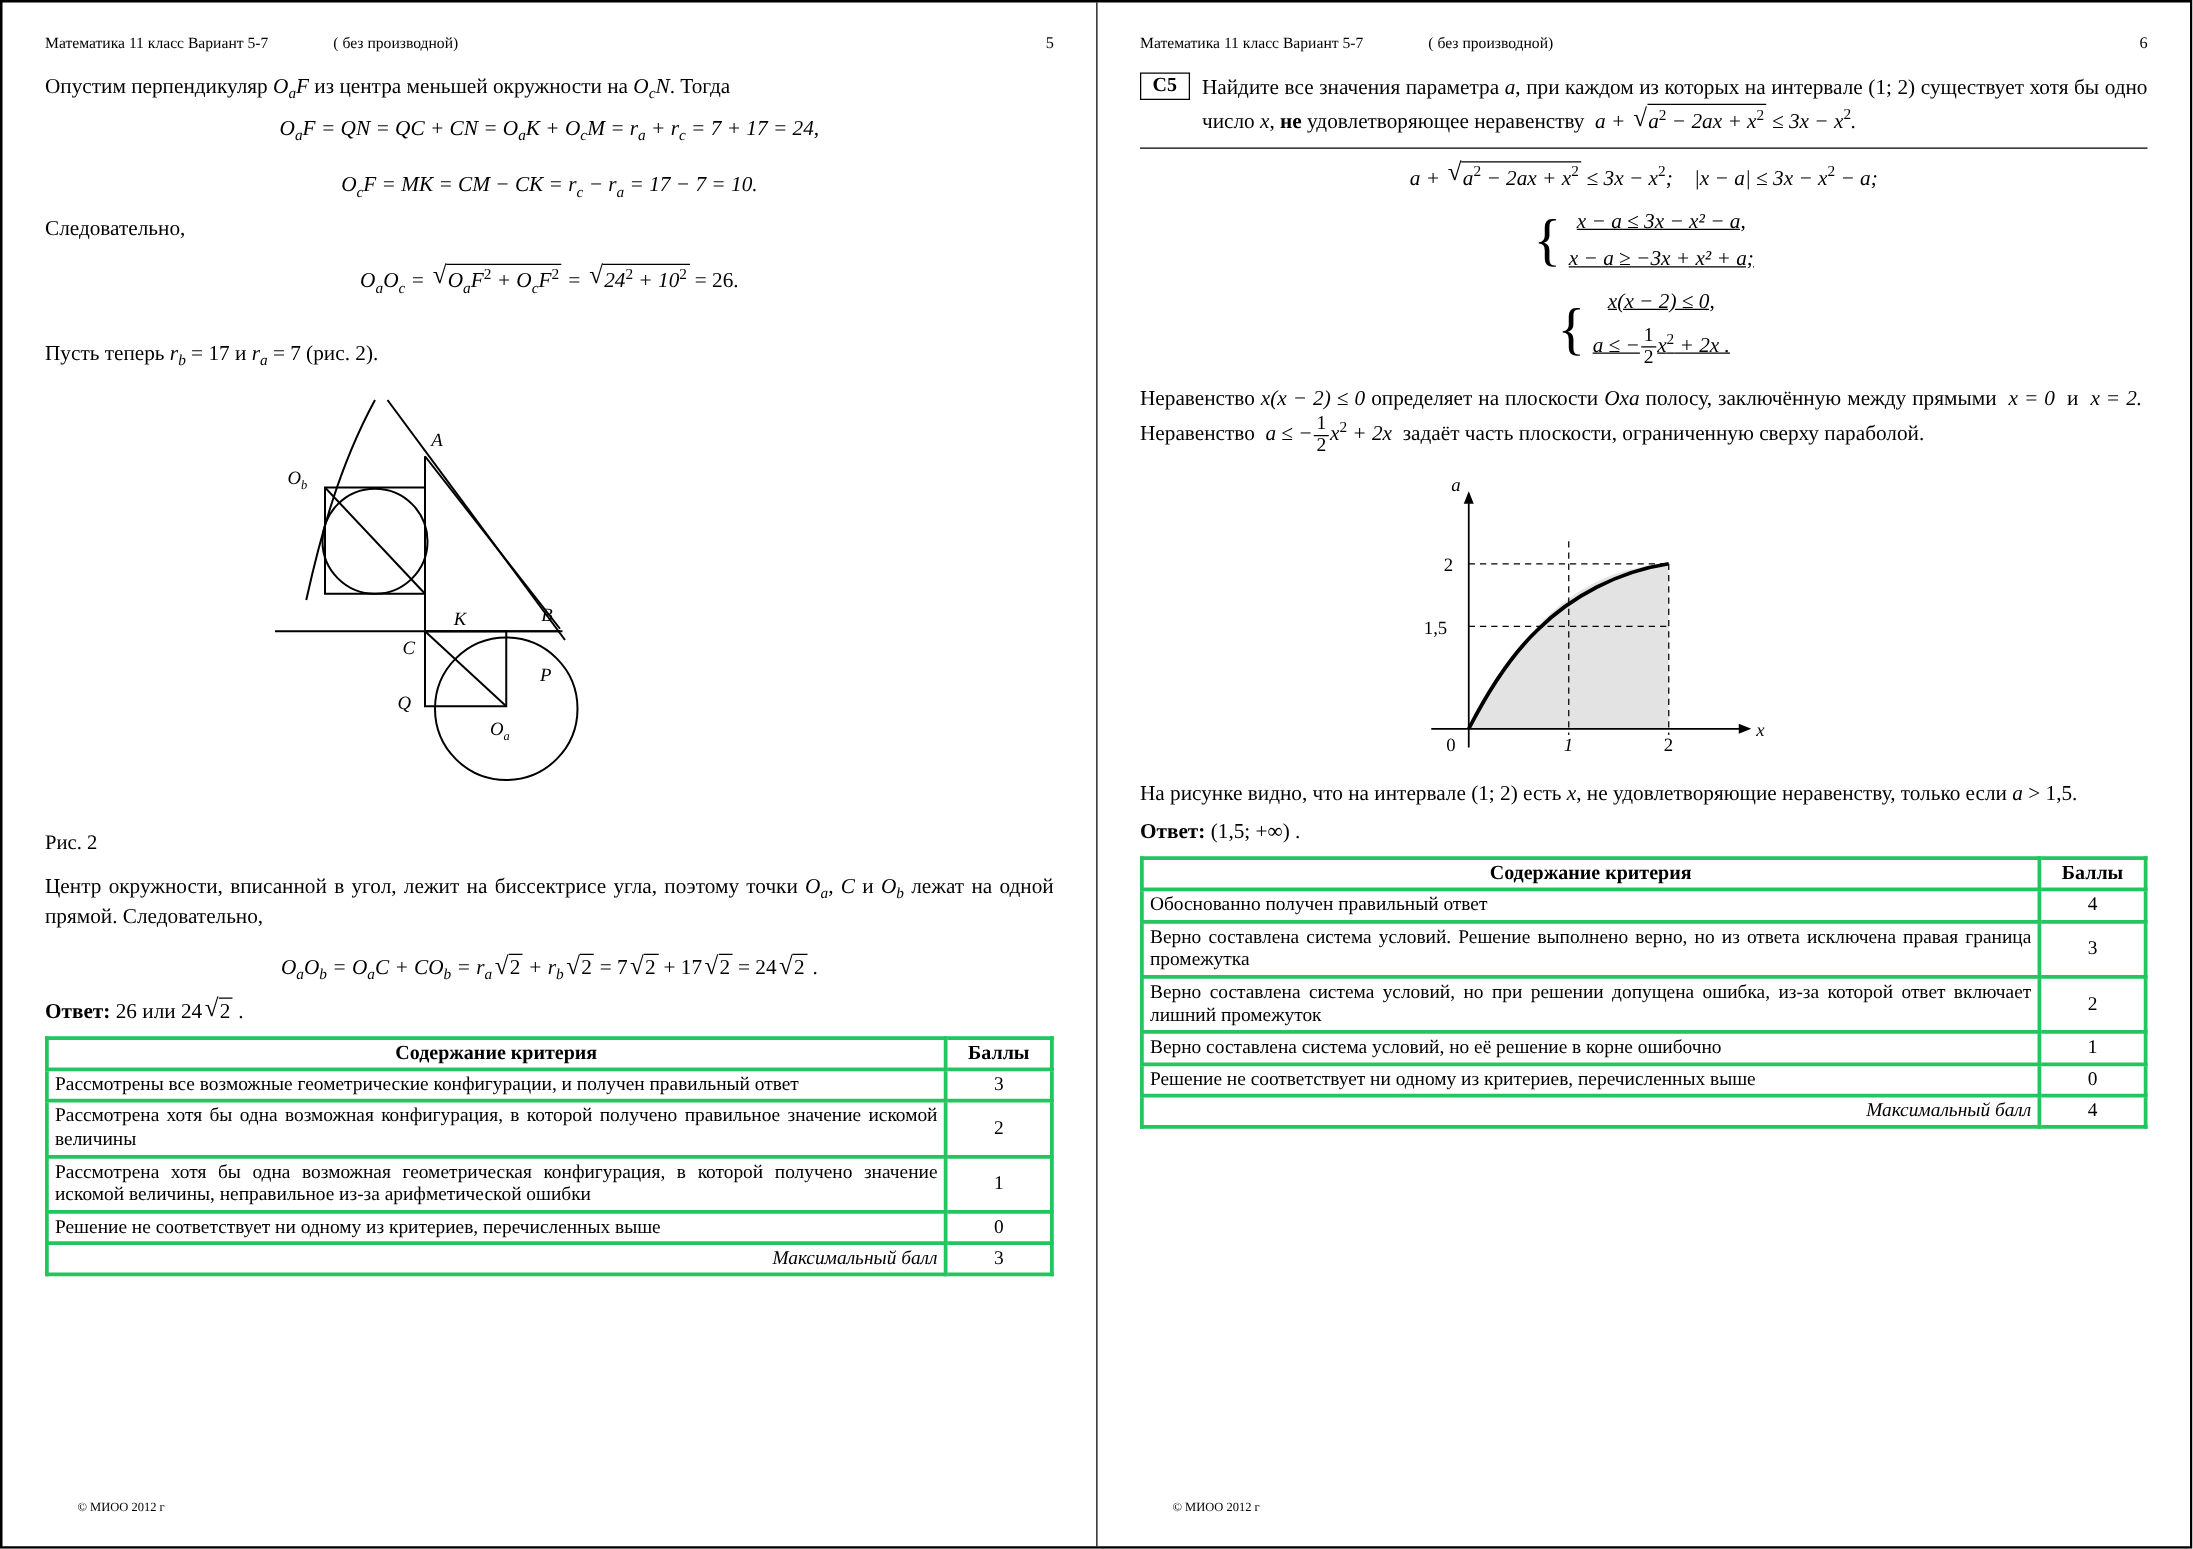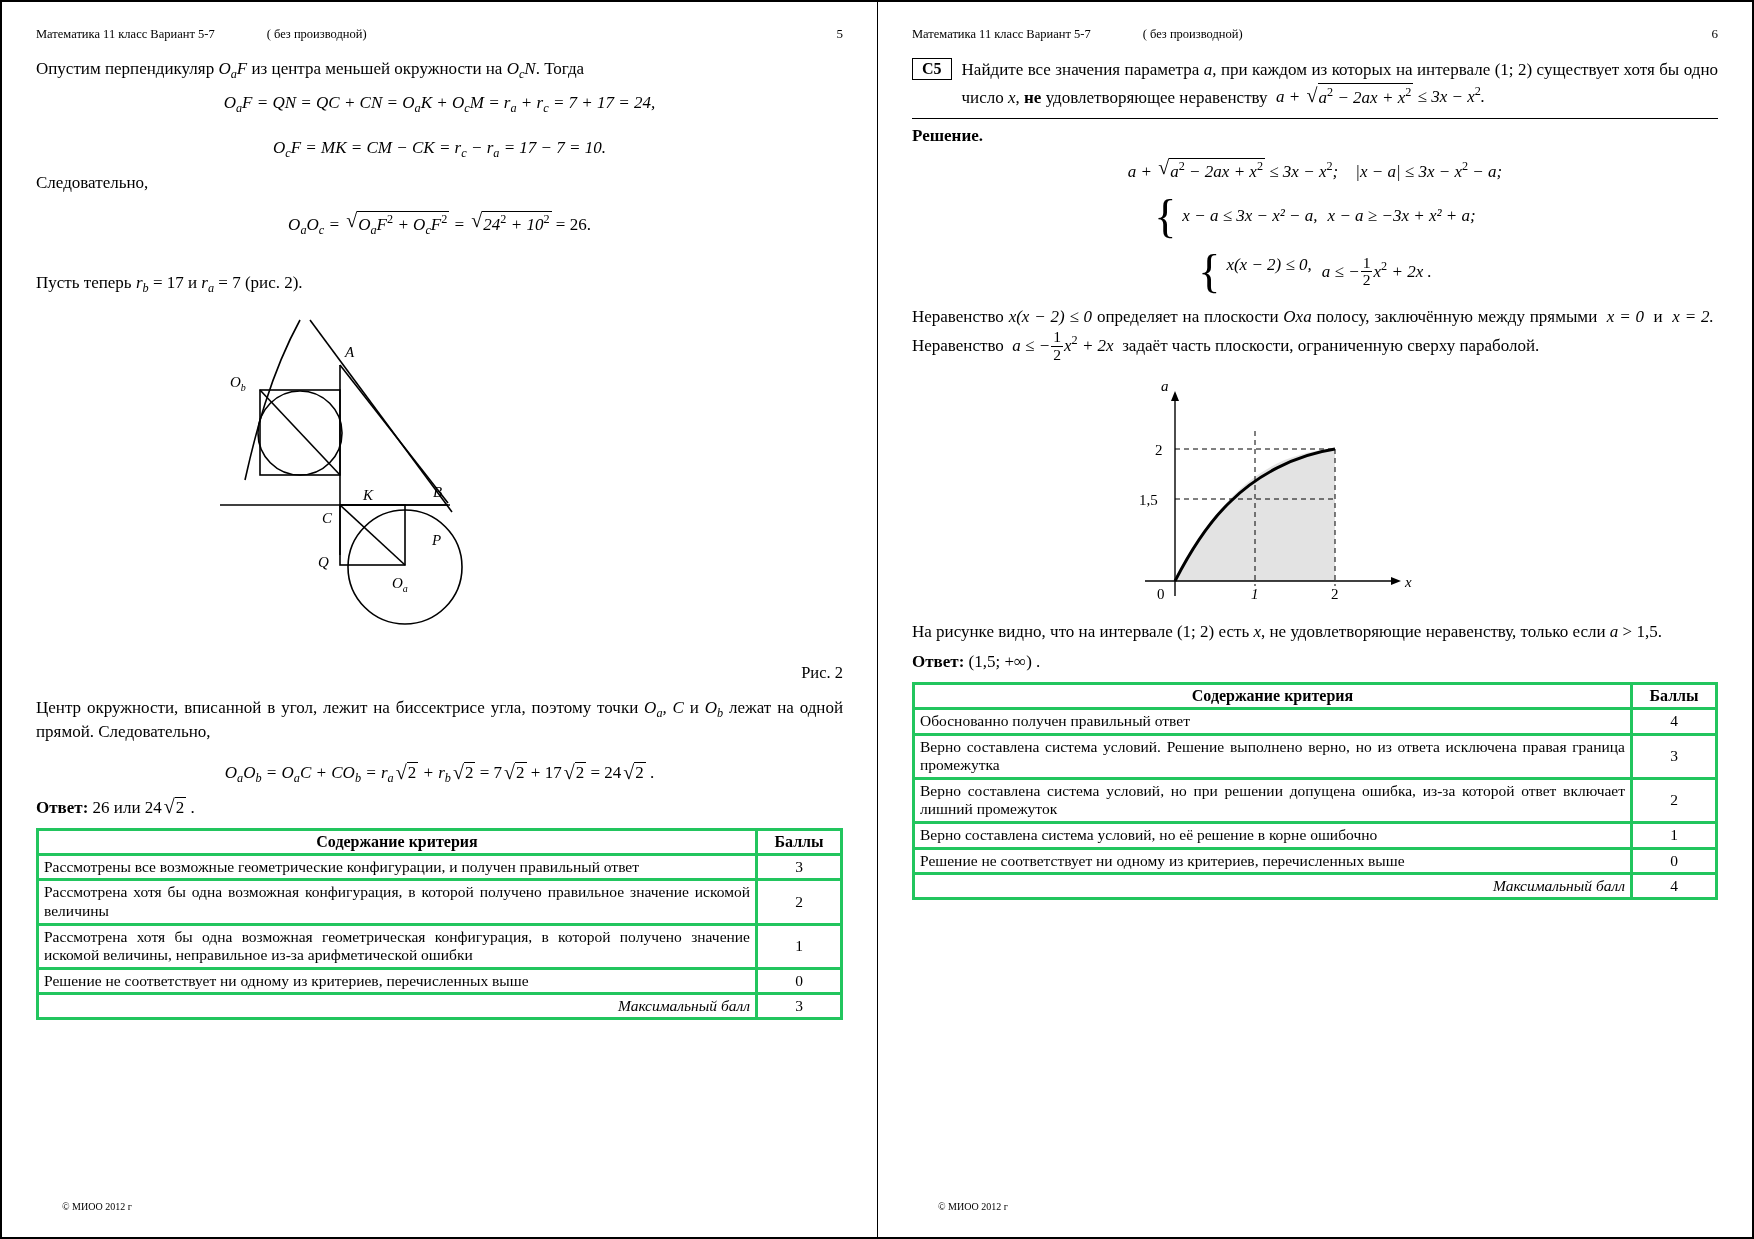--- a/index.html
+++ b/index.html
@@ -99,24 +99,24 @@
     font-style: italic;
     font-size: 17px;
   }
   .system .brace {
     font-size: 46px;
     font-style: normal;
     line-height: 0.9;
     margin-right: 6px;
     font-family: "Liberation Serif", serif;
   }
-  .system .rows { display: flex; flex-direction: row; gap: 10px; }
+  .system .rows { display: flex; flex-direction: column; gap: 10px; text-decoration: underline; }
 
   .fig-caption {
-    text-align: right;
+    text-align: left;
     font-size: 16.5px;
     margin-top: 4px;
   }
 
   .answer { font-size: 17px; margin-top: 6px; }
   .bold { font-weight: bold; font-style: normal; }
 
   
   table.criteria {
     border-collapse: collapse;
@@ -310,23 +310,20 @@
     <div class="task-block">
       <span class="c5box">C5</span>
       <div class="task-text">
         Найдите все значения параметра <span class="math">a</span>, при каждом из которых на интервале (1; 2) существует хотя бы одно число <span class="math">x</span>, <b>не</b> удовлетворяющее неравенству
         <span class="math">&nbsp;a +
           <span class="rad"><span class="radicand">a<sup class="upr">2</sup> − 2ax + x<sup class="upr">2</sup></span></span>
           ≤ 3x − x<sup class="upr">2</sup>.</span>
       </div>
     </div>
 
-    <div class="para" style="margin-top:6px;">
-      <b>Решение.</b>
-    </div>
 
     <div class="mathline">
       a + <span class="rad"><span class="radicand">a<sup class="upr">2</sup> − 2ax + x<sup class="upr">2</sup></span></span>
       ≤ 3x − x<sup class="upr">2</sup>;
       &nbsp;&nbsp;&nbsp;|x − a| ≤ 3x − x<sup class="upr">2</sup> − a;
     </div>
 
     <div style="text-align:center; margin-top:14px;">
       <span class="system">
         <span class="brace">{</span>

